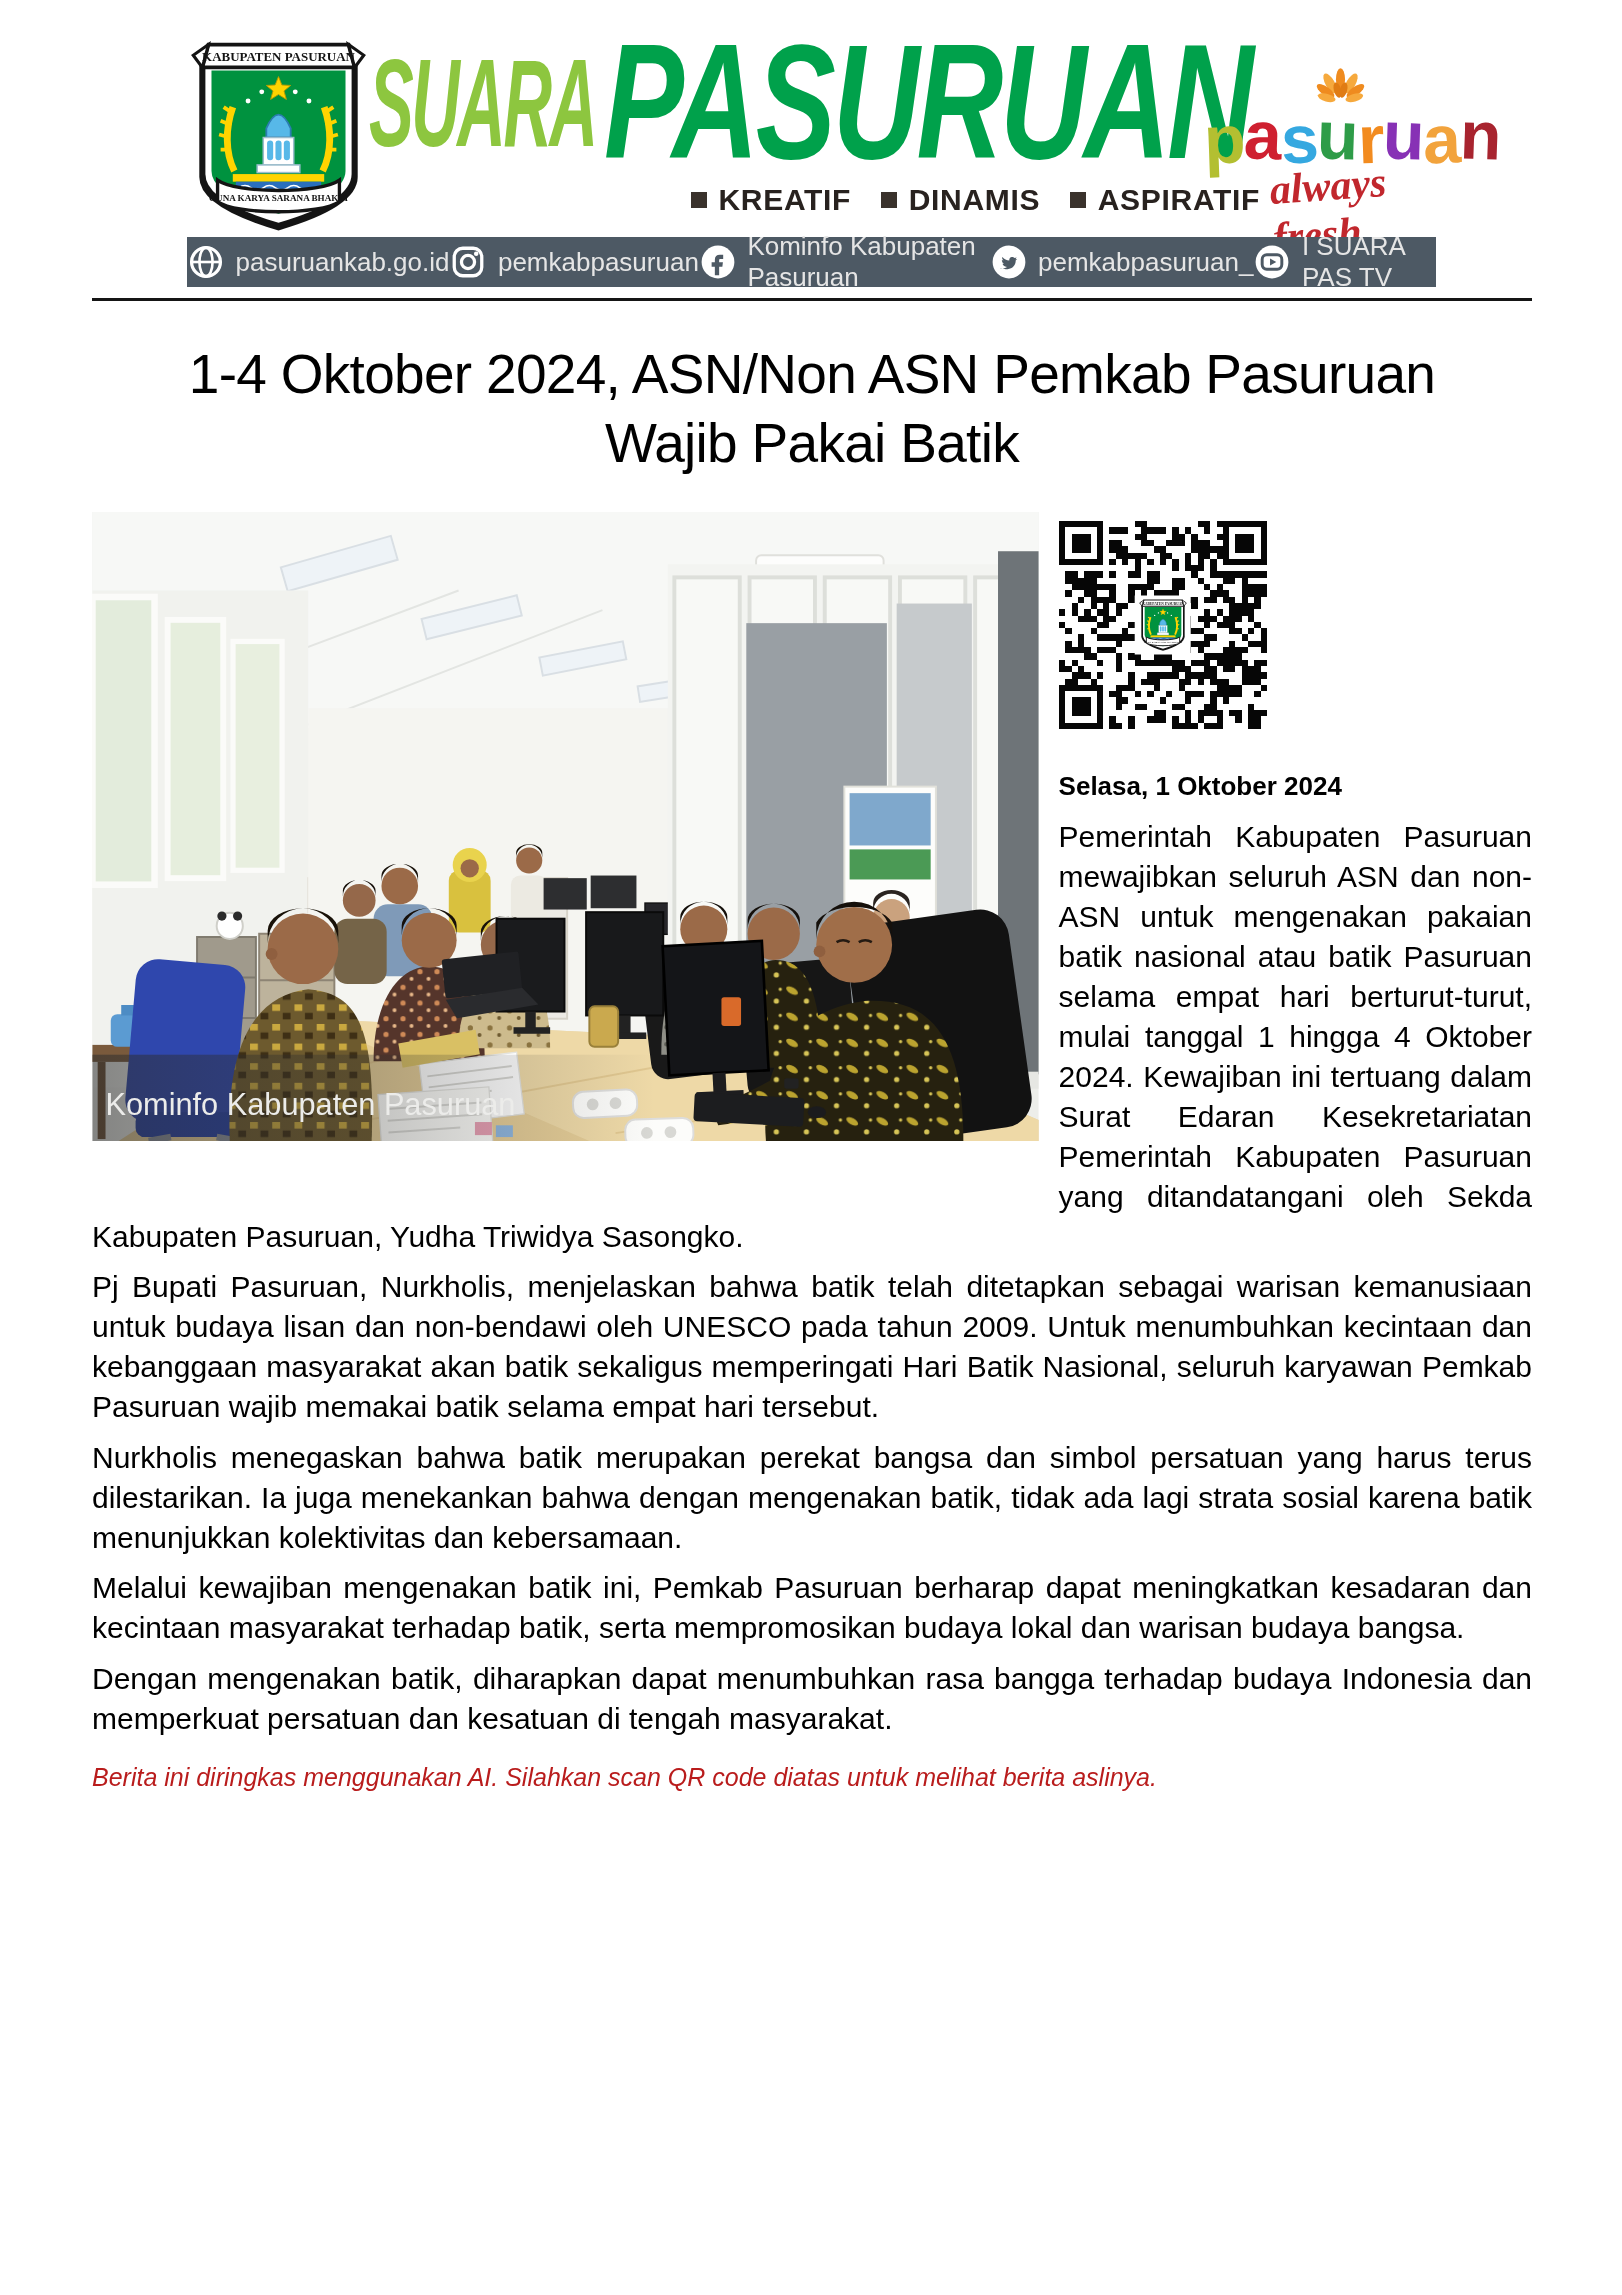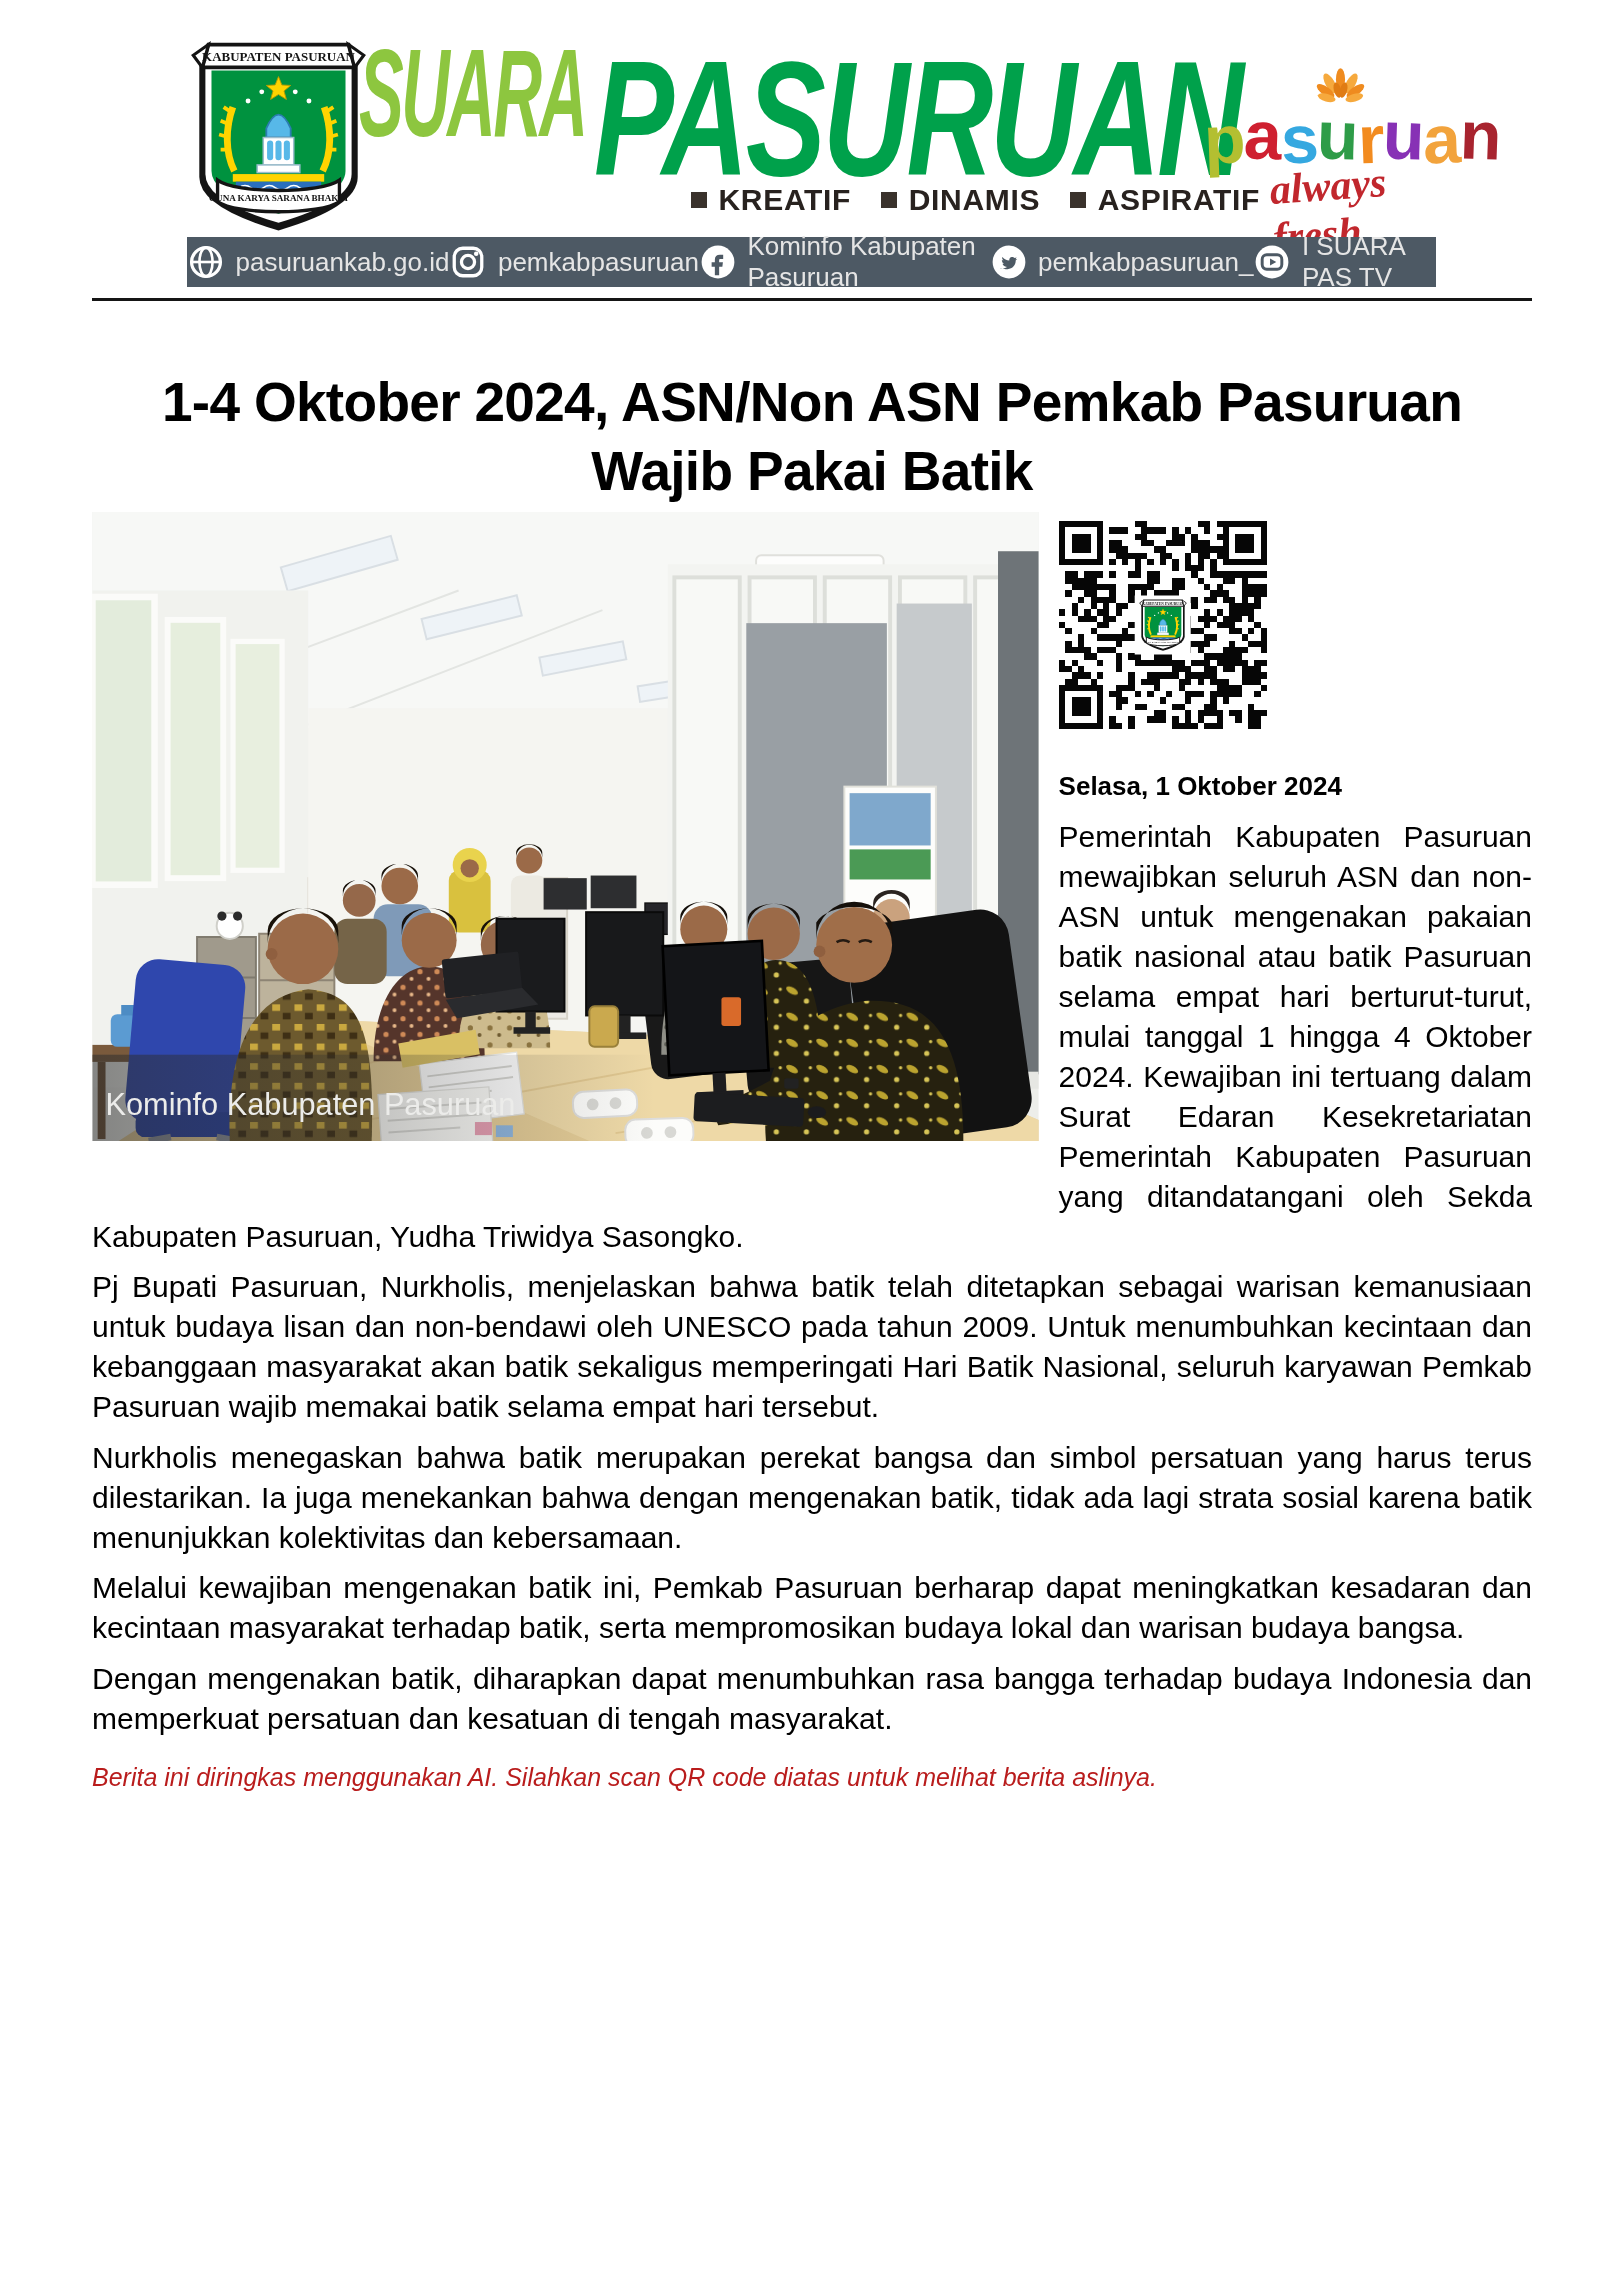--- a/index.html
+++ b/index.html
@@ -1,21 +1,21 @@
 <!DOCTYPE html>
 <html style="font-size:10.5px"><head>
 <meta charset="utf-8">
 <style>
   html,body{margin:0;padding:0;background:#fff;}
   .page{position:relative;width:1623px;height:2295px;background:#ffffff;overflow:hidden;
         font-family:"Liberation Sans",sans-serif;color:#000;}
 
   
   .crest{position:absolute;left:185px;top:37px;width:187px;height:198px;}
-  .logo-row{position:absolute;left:359px;top:38px;height:140px;display:flex;align-items:flex-start;white-space:nowrap;}
+  .logo-row{position:absolute;left:369px;top:38px;height:140px;display:flex;align-items:center;white-space:nowrap;}
   .suara{display:inline-block;font-size:105px;font-weight:bold;font-style:italic;color:#8dc63f;
          letter-spacing:-3.9px;transform:translateY(6.5px) scale(0.64,1.18);transform-origin:left bottom;margin-right:-119px;}
   .pasuruan{display:inline-block;font-size:152px;font-weight:bold;font-style:italic;color:#00a14b;
          letter-spacing:-3.9px;transform:scale(0.79,1.08);transform-origin:left bottom;}
   .tagline{position:absolute;left:691px;top:183px;display:flex;gap:30px;align-items:center;
            font-size:30px;color:#28221f;font-weight:bold;letter-spacing:0.7px;}
   .tag-item{display:flex;align-items:center;}
   .sq{width:15.7px;height:15.7px;background:#3a322c;margin-right:11.8px;flex:none;}
 
   .brand{position:absolute;left:1204px;top:55px;width:271px;}
@@ -29,22 +29,22 @@
 
   
   .social{position:absolute;left:187px;top:237px;width:1249px;height:50px;background:#4d5964;
           display:flex;align-items:center;justify-content:space-evenly;color:#e5e5e5;font-size:26px;}
   .sitem{display:flex;align-items:center;gap:10.5px;}
   .sicon{flex:none;display:block;}
 
   .rule{position:absolute;left:92px;top:298px;width:1440px;height:3.3px;background:#151515;}
 
   
-  .title{position:absolute;left:92px;top:368px;width:1440px;text-align:center;
-         font-weight:bold;font-size:55px;line-height:69px;letter-spacing:-0.7px;}
+  .title{position:absolute;left:92px;top:340px;width:1440px;text-align:center;
+         font-weight:normal;font-size:55px;line-height:69px;letter-spacing:-0.7px;}
 
   
   .article{position:absolute;left:92px;top:512px;width:1440px;font-size:30px;line-height:40px;}
   .photo-float{float:left;width:947px;height:669px;margin-right:19.6px;position:relative;}
   .photo-svg{display:block;}
   .qr-area{overflow:hidden;padding-top:9.2px;}
   .qr-box{position:relative;width:208px;height:208px;}
   #qr-svg{display:block;shape-rendering:crispEdges;}
   .qr-crest{position:absolute;left:50%;top:50%;transform:translate(-50%,-50%);background:#fff;padding:2px 3.3px;}
   .date{overflow:hidden;margin-top:37px;font-size:26px;font-weight:bold;}

